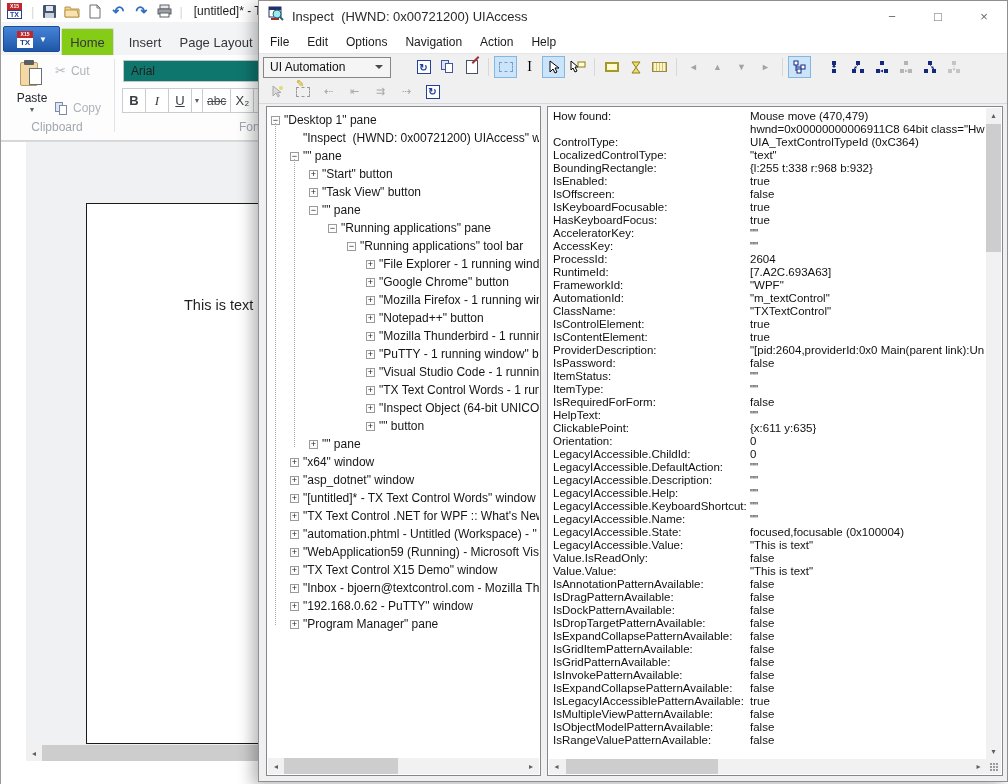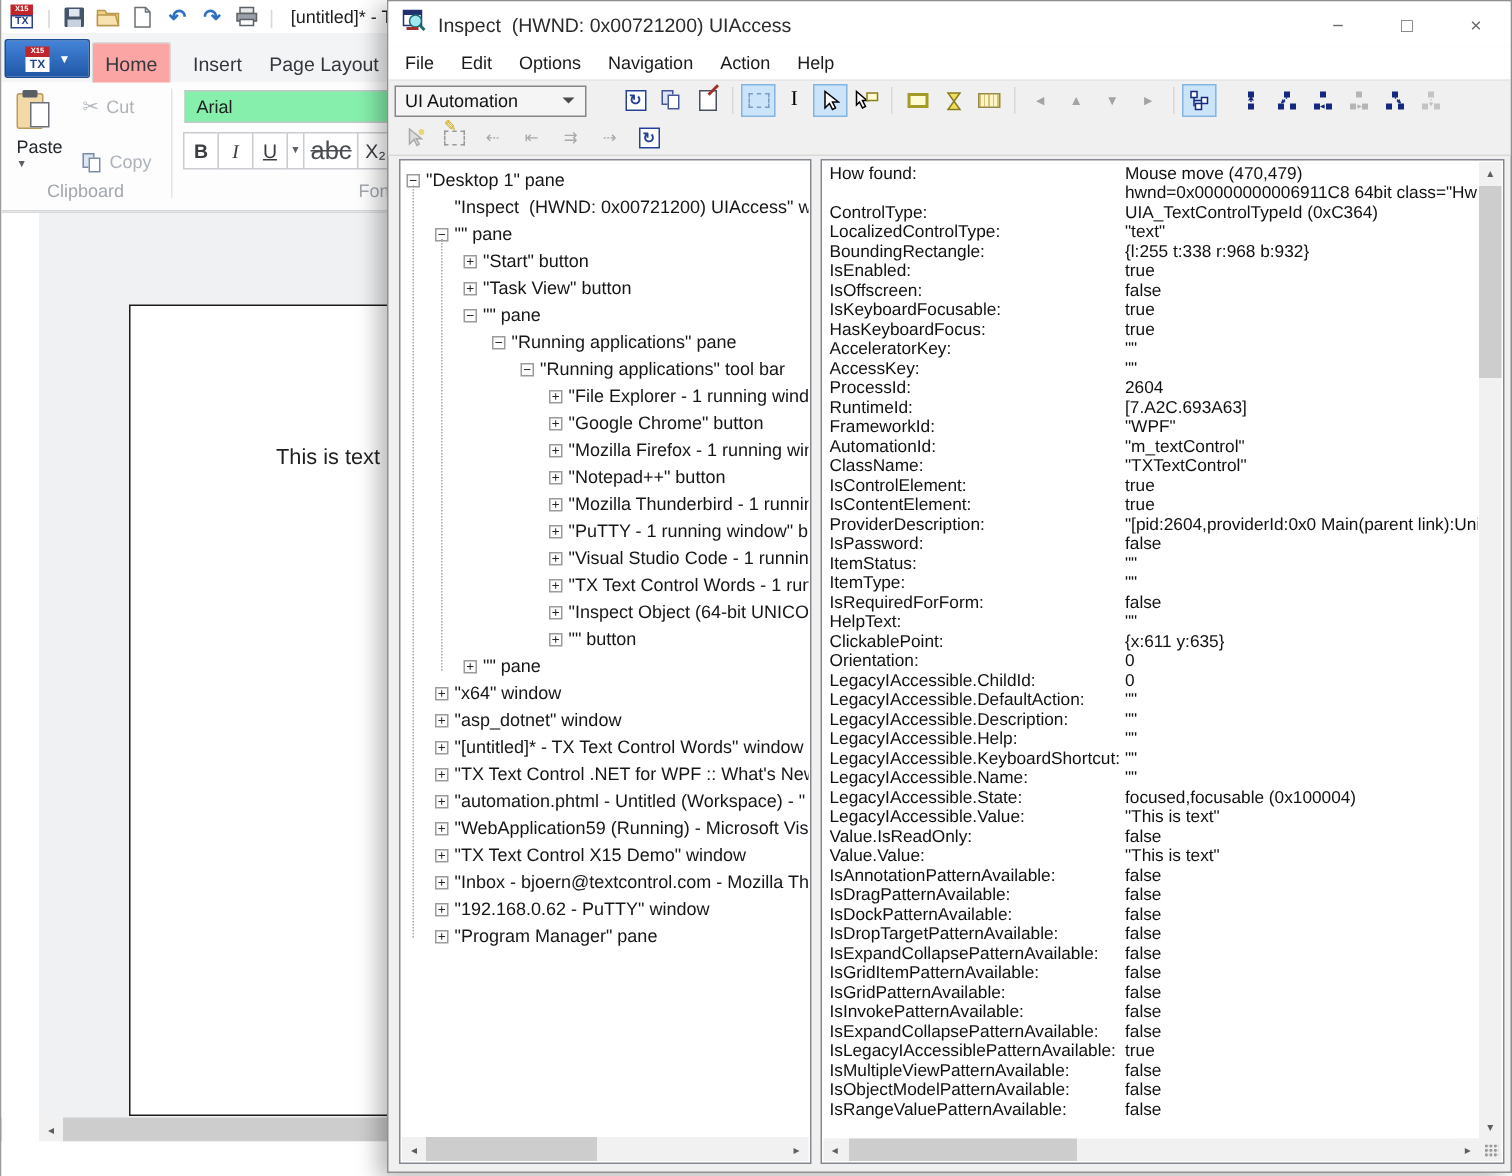--- a/index.html
+++ b/index.html
@@ -26,50 +26,50 @@
                border-radius:2px; background:linear-gradient(#4484d8,#2057a7);
                display:flex; align-items:center; justify-content:center; gap:4px; }
   .tx-appbtn .caret { color:#fff; font-size:8px; }
   .app-logo { width:19px; height:17px; position:relative; }
   .app-logo .x15 { position:absolute; left:1px; top:0; width:16px; height:7px; background:#c0272d;
                    color:#fff; font-size:5px; font-weight:bold; text-align:center; line-height:7px; }
   .app-logo .tx  { position:absolute; left:1px; top:7px; width:16px; height:10px; background:#fff;
                    color:#27418c; font-size:8px; font-weight:bold; text-align:center; line-height:10px; }
   .tx-tab { position:absolute; top:6px; height:28px; display:flex; align-items:center; justify-content:center;
             font-size:13px; color:#33373c; }
-  .tx-tab.selected { background:#fca5a5; border:1px solid #d8dadc; border-bottom:none; border-radius:2px 2px 0 0; }
+  .tx-tab.selected { background:#84cc16; border:1px solid #d8dadc; border-bottom:none; border-radius:2px 2px 0 0; }
 
   .tx-ribbon { position:absolute; left:0; top:55px; width:1008px; height:86px; background:#fdfdfe;
                border-bottom:1px solid #d4d6d8; }
   .paste-btn { position:absolute; left:10px; top:3px; width:42px; height:74px; display:flex;
-               flex-direction:column; align-items:flex-start; }
+               flex-direction:column; align-items:center; }
   .clipboard-ic { position:relative; width:24px; height:28px; margin-top:2px; }
   .clipboard-ic .board { position:absolute; left:0; top:2px; width:18px; height:24px; background:#f2d9a6;
                          border:1px solid #b99c5e; border-radius:2px; }
   .clipboard-ic .clip  { position:absolute; left:4px; top:0;  width:10px; height:5px; background:#5a5f66; border-radius:1px; }
   .clipboard-ic .page  { position:absolute; left:9px; top:8px; width:13px; height:17px; background:#fff;
                          border:1px solid #6a7076; }
   .paste-btn .lbl { font-size:12px; color:#24282c; margin-top:3px; }
   .paste-btn .caret { font-size:7px; color:#5b6066; margin-top:1px; }
   .cutcopy { position:absolute; display:flex; align-items:center; gap:5px; font-size:12px; color:#aeb4ba; }
   .scissors { font-size:13px; color:#b3b9bf; }
   .copy-pages { position:relative; width:13px; height:13px; }
   .copy-pages .p1 { position:absolute; left:0; top:0; width:8px; height:10px; background:#dce6f4; border:1px solid #7b8ba8; }
   .copy-pages .p2 { position:absolute; left:4px; top:3px; width:8px; height:10px; background:#fff; border:1px solid #7b8ba8; }
   .grp-label { position:absolute; font-size:12px; color:#a2a7ad; }
   .vsep-ribbon { position:absolute; left:113px; top:4px; bottom:8px; width:1px; background:#e2e5e8; }
-  .font-combo { position:absolute; left:122px; top:5px; width:150px; height:22px; background:#86efac;
+  .font-combo { position:absolute; left:122px; top:5px; width:150px; height:22px; background:#0f766e;
                 border:1px solid #c3c6c9; font-size:12px; color:#1f1f1f; padding:3px 0 0 7px; }
   .fmt-row { position:absolute; left:122px; top:33px; height:25px; display:flex; }
   .fmt-btn { min-width:24px; height:25px; background:#fff; border:1px solid #c9ccd0; margin-left:-1px;
              display:flex; align-items:center; justify-content:center; font-size:13px; color:#3a3e42; padding:0 4px; }
   .fmt-btn.b { font-weight:bold; }
   .fmt-btn.i { font-style:italic; font-family:"Liberation Serif", serif; }
   .fmt-btn.u { text-decoration:underline; }
-  .fmt-btn.strike { font-size:17px; text-decoration:line-through; color:#4a4e52; }
+  .fmt-btn.strike { font-size:12px; text-decoration:line-through; color:#4a4e52; }
   .fmt-caret { min-width:12px; height:25px; background:#fff; border:1px solid #c9ccd0; margin-left:-1px;
                display:flex; align-items:center; justify-content:center; font-size:7px; color:#5b6066; }
 
   .tx-docarea { position:absolute; left:0; top:141px; width:1008px; height:604px; background:#fff;
                 border-top:1px solid #d7d9db; }
   .doc-gray { position:absolute; left:25px; top:0; right:0; bottom:0; background:#f0f1f3; }
   .doc-page { position:absolute; left:60px; top:61px; width:562px; height:541px; background:#fff;
               border:1px solid #1b1b1b; }
   .doc-text { position:absolute; left:97px; top:93px; font-size:14.5px; color:#1f1f1f; }
   .tx-hscroll { position:absolute; left:25px; top:745px; width:983px; height:16px; background:#f1f1f1; }

